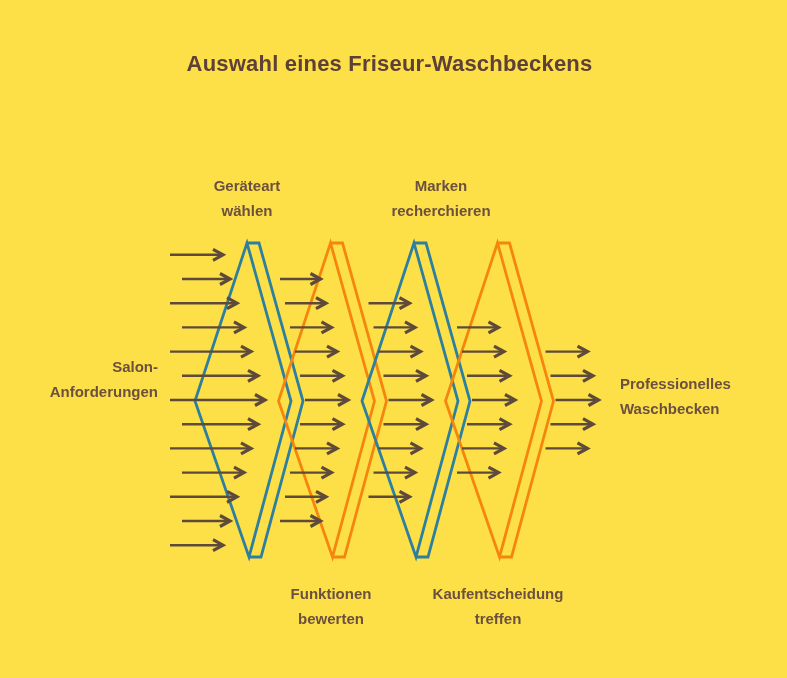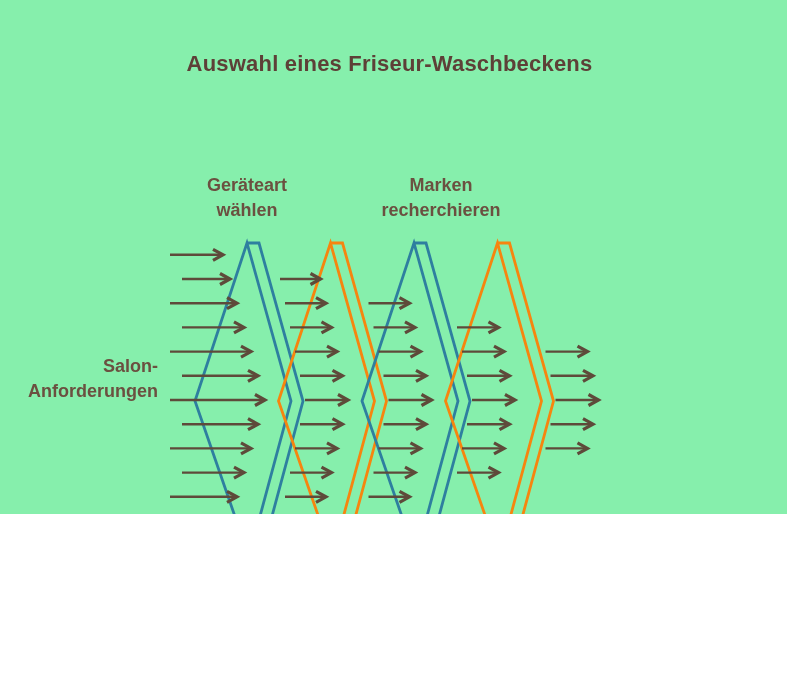--- a/index.html
+++ b/index.html
@@ -1,33 +1,33 @@
 <!DOCTYPE html>
 <html><head>
 <meta charset="utf-8">
 <style>
   html,body{margin:0;padding:0;background:#fff;}
   .canvas{
     position:relative;
-    width:787px;height:514px;
-    background:#86efac;
+    width:787px;height:678px;
+    background:#fde047;
     font-family:"Liberation Sans", sans-serif;
     overflow:hidden;
   }
   .diagram-svg{position:absolute;left:0;top:0;}
   .title{
     position:absolute;left:0;top:51px;width:779px;
     text-align:center;
     font-size:22px;font-weight:700;
     letter-spacing:.2px;
     white-space:pre-line;
   }
   .lbl{
     position:absolute;
-    font-size:18px;font-weight:700;
+    font-size:15px;font-weight:700;
     line-height:25px;
     white-space:pre-line;
   }
   .lbl.center{transform:translateX(-50%);text-align:center;}
   .lbl.right{text-align:right;}
   .lbl.left{text-align:left;}
 </style>
 </head>
 <body>
 
@@ -241,17 +241,23 @@
         </g>
       </g>
     </svg>
 
   <div class="title" style="color: rgb(93, 64, 55);">Auswahl eines Friseur-Waschbeckens</div>
 
   <div class="lbl center" style="left: 247px; top: 173px; color: rgb(107, 80, 64);">Geräteart
 wählen</div>
   <div class="lbl center" style="left: 417px; top: 173px; color: rgb(107, 80, 64); margin-left: 24px;">Marken
 recherchieren</div>
+  <div class="lbl center" style="left: 331px; top: 581px; color: rgb(107, 80, 64);">Funktionen
+bewerten</div>
+  <div class="lbl center" style="left: 498px; top: 581px; color: rgb(107, 80, 64);">Kaufentscheidung
+treffen</div>
 
   <div class="lbl right" style="left: 18px; width: 140px; top: 354px; color: rgb(107, 80, 64);">Salon-
 Anforderungen</div>
+  <div class="lbl left" style="left: 620px; top: 371px; color: rgb(107, 80, 64);">Professionelles
+Waschbecken</div>
 
 </div>
 
 </body></html>

